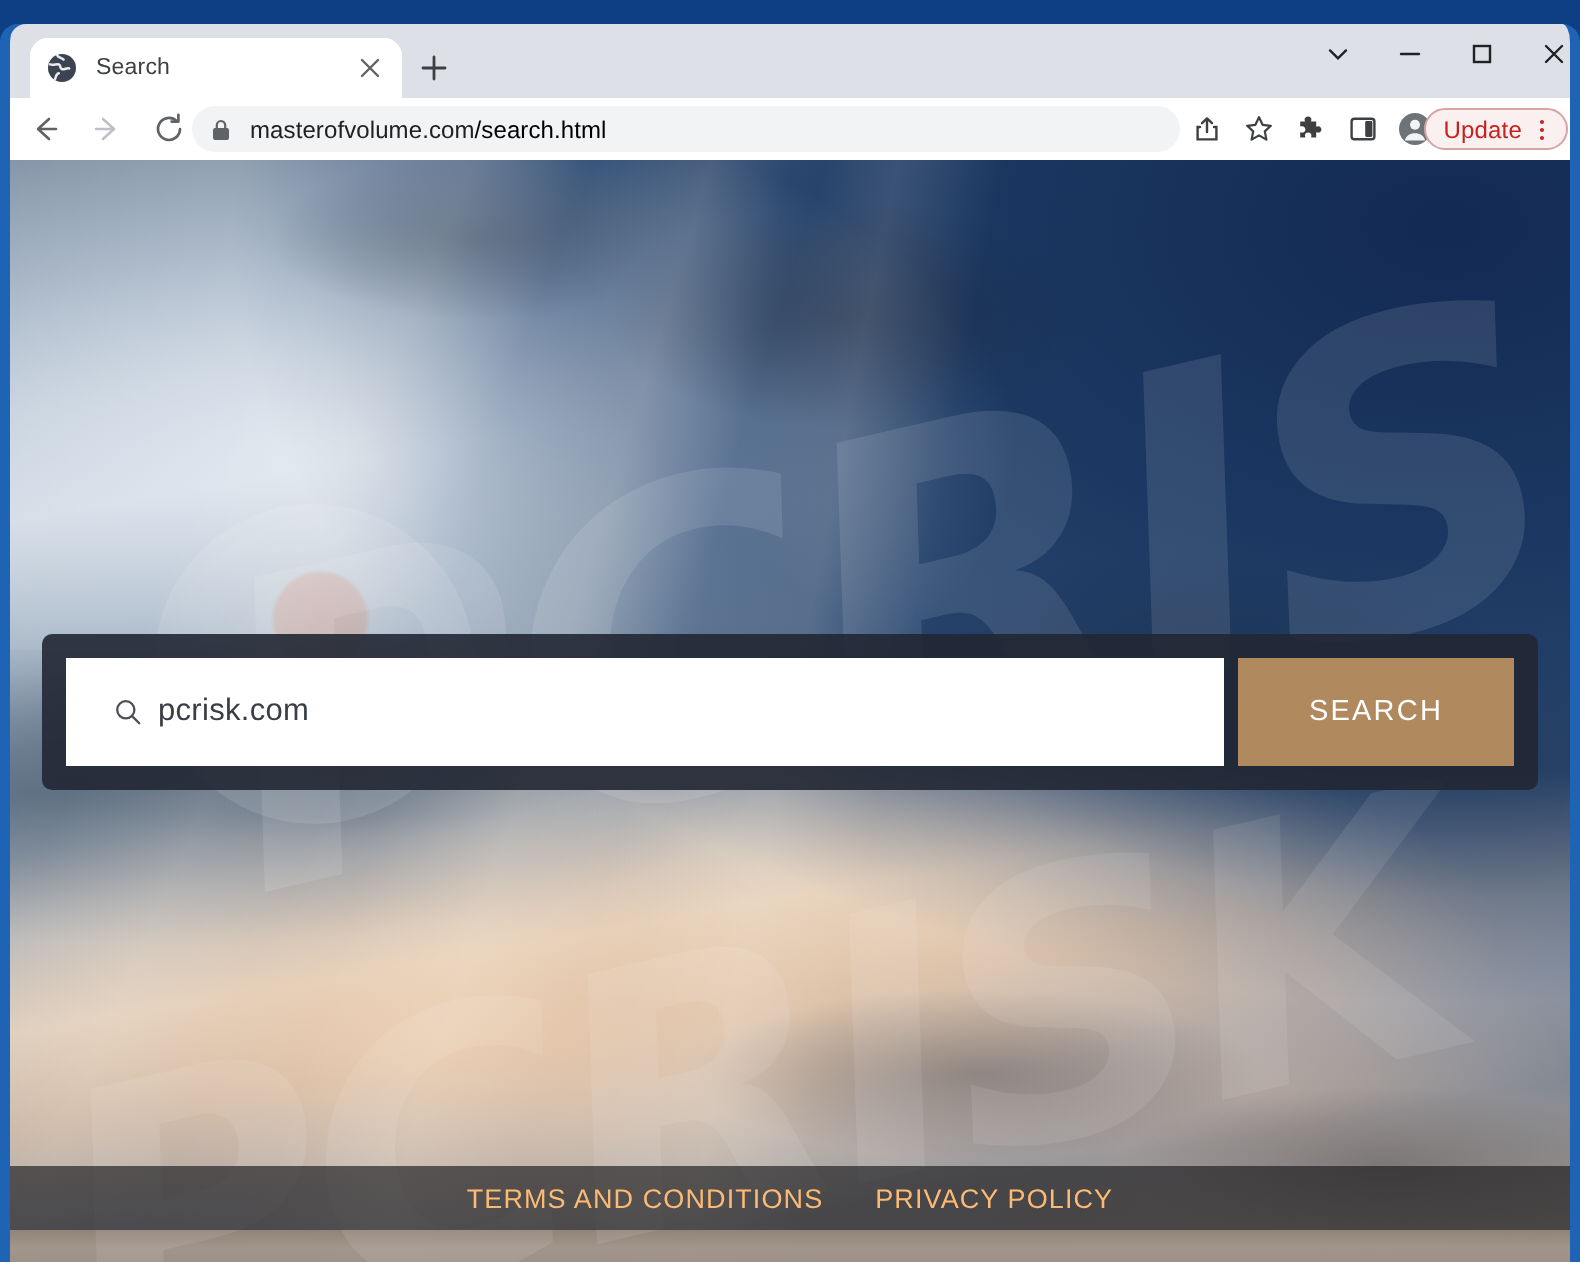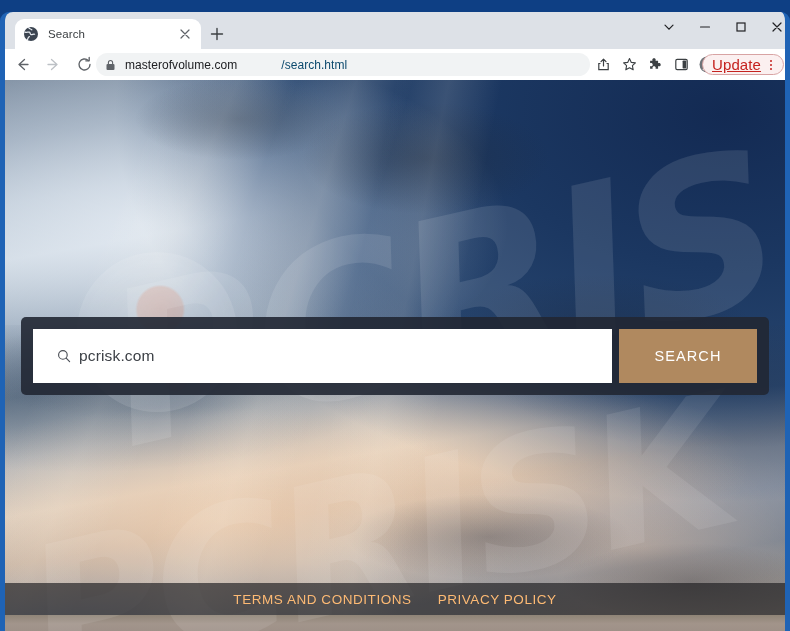--- a/index.html
+++ b/index.html
@@ -134,21 +134,21 @@
     margin-right: 8px;
     color: #5f6368;
   }
   .lock-icon svg { display: block; }
   .url {
     font-size: 12px;
     color: #202124;
     white-space: nowrap;
     letter-spacing: .05px;
   }
-  .url .path { color: #0c4a6e; margin-left: 44px; }
+  .url .path { color: #000000; }
   .tb-icons {
     position: absolute;
     left: 585px; top: 2px;
     display: flex;
     align-items: center;
   }
   .tb-ico {
     width: 26px; height: 26px;
     display: flex; align-items: center; justify-content: center;
     color: #3c4043;
@@ -160,24 +160,23 @@
     height: 21px;
     border: 1px solid #d8a3a3;
     background: #fbf0f0;
     border-radius: 11px;
     display: flex;
     align-items: center;
     padding: 0 5px 0 9px;
     box-sizing: border-box;
   }
   .update-pill .label {
-    font-size: 15px;
+    font-size: 12px;
     color: #c5221f;
     letter-spacing: .1px;
-    text-decoration: underline;
   }
   .update-pill .dots {
     width: 14px;
     display: flex;
     flex-direction: column;
     align-items: center;
     justify-content: center;
     gap: 2px;
     margin-left: 3px;
   }

